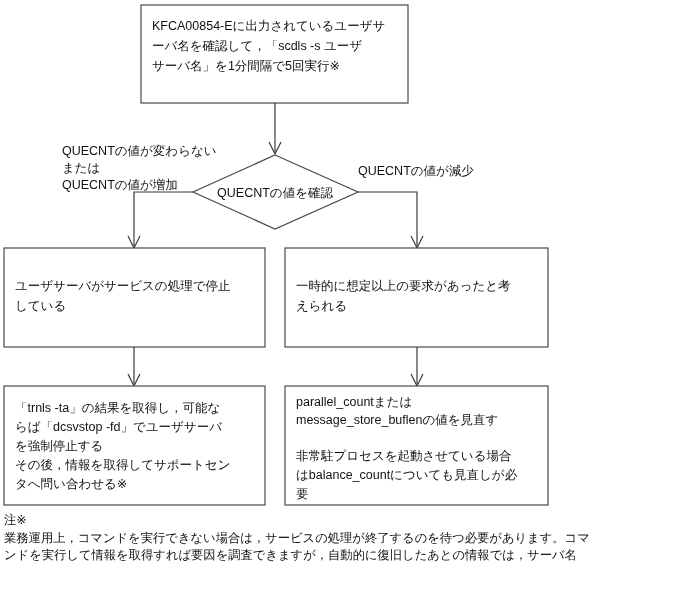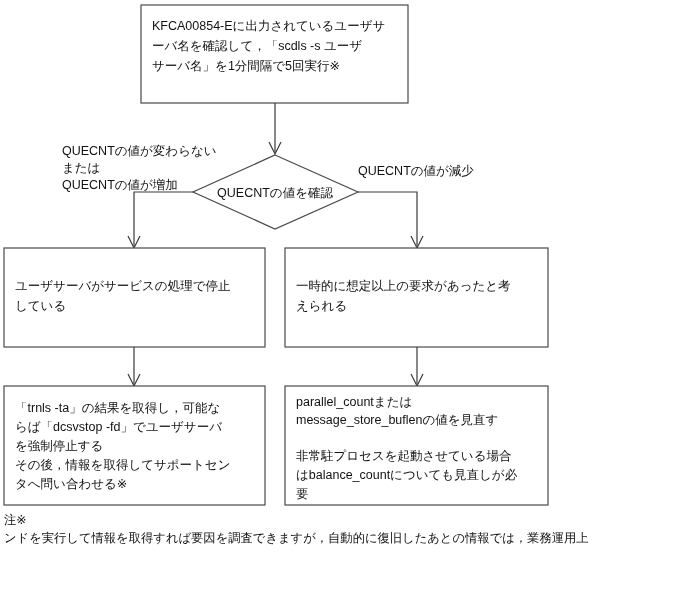--- a/index.html
+++ b/index.html
@@ -141,14 +141,15 @@
     <text class="box-text" x="296" y="424">message_store_buflenの値を見直す</text>
     <text class="box-text" x="296" y="460">非常駐プロセスを起動させている場合</text>
     <text class="box-text" x="296" y="479">はbalance_countについても見直しが必</text>
     <text class="box-text" x="296" y="498">要</text>
   </g>
 
 </svg>
 
 <div class="note-block">
   <div class="note-label">注※</div>
-  <div>ンドを実行して情報を取得すれば要因を調査できますが，自動的に復旧したあとの情報では，業務運用上</div>
+  <div>業務運用上，コマンドを実行できない場合は，サービスの処理が終了するのを待つ必要があります。コマ</div>
+  <div>ンドを実行して情報を取得すれば要因を調査できますが，自動的に復旧したあとの情報では，サーバ名</div>
 </div>
 
 </body></html>

